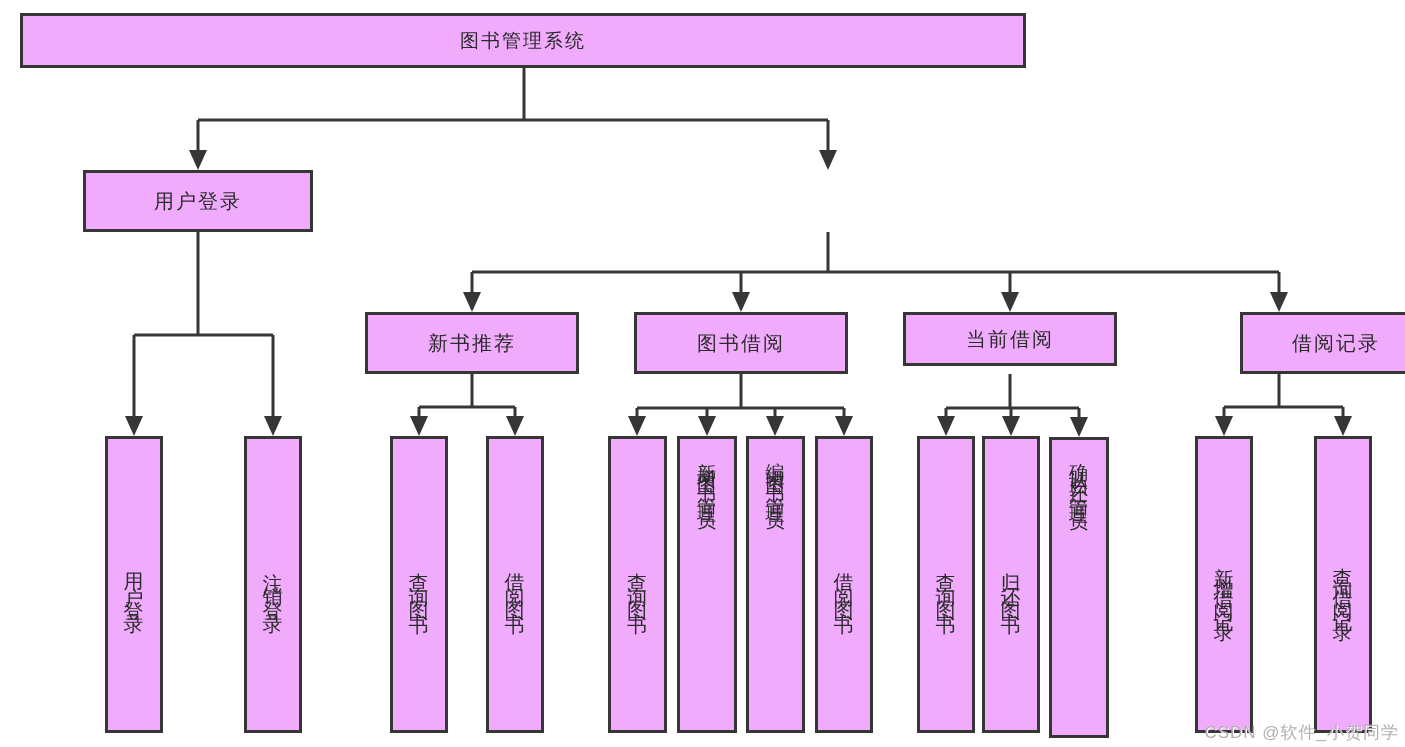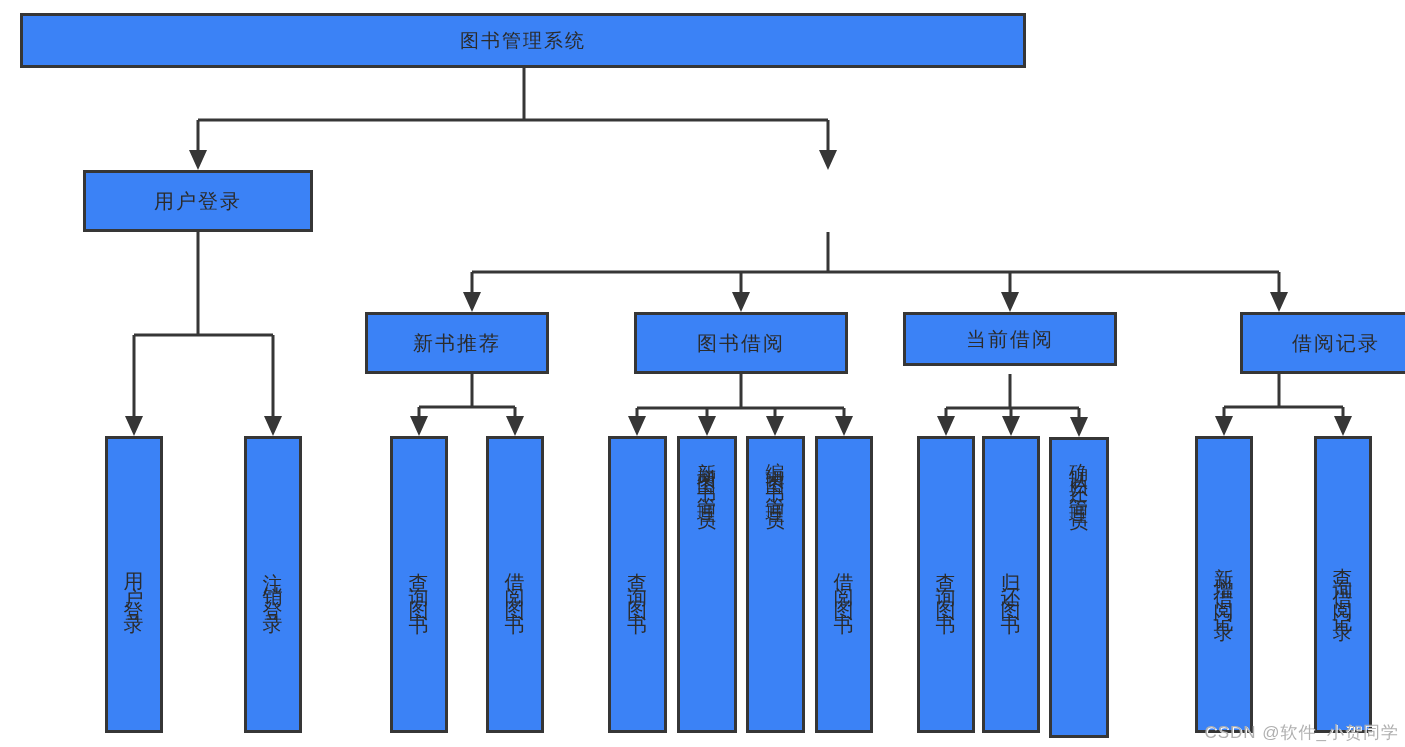--- a/index.html
+++ b/index.html
@@ -20,21 +20,21 @@
     position: absolute;
     left: 0;
     top: 0;
     width: 1405px;
     height: 747px;
     pointer-events: none;
   }
   .node {
     position: absolute;
     box-sizing: border-box;
-    background: #3b82f6;
+    background: #f0abfc;
     border: 3px solid #363636;
     display: flex;
     align-items: center;
     justify-content: center;
     text-align: center;
   }
   .hnode {
     font-size: 20px;
     letter-spacing: 2px;
     white-space: nowrap;
@@ -59,21 +59,21 @@
     justify-content: flex-start;
     padding-top: 8px;
   }
   .vnode.vmed {
     letter-spacing: 11px;
   }
   
   .b-user-login  { left: 83px;  top: 170px; width: 230px; height: 62px; }
   .b-book-mgmt   { left: 712px; top: 170px; width: 233px; height: 62px; }
   
-  .b-new-book    { left: 365px;  top: 312px; width: 184px; height: 62px; }
+  .b-new-book    { left: 365px;  top: 312px; width: 214px; height: 62px; }
   .b-book-borrow { left: 634px;  top: 312px; width: 214px; height: 62px; }
   .b-cur-borrow  { left: 903px;  top: 312px; width: 214px; height: 54px; }
   .b-rec-borrow  { left: 1196px; top: 312px; width: 192px; height: 62px; margin-left: 44px; }
   
   .l-user-login   { left: 105px; }
   .l-logout       { left: 244px; }
   .l-query-a      { left: 390px; }
   .l-borrow-a     { left: 486px; }
   .l-query-b      { left: 608px; width: 59px; }
   .l-add-book     { left: 677px; width: 60px; }

